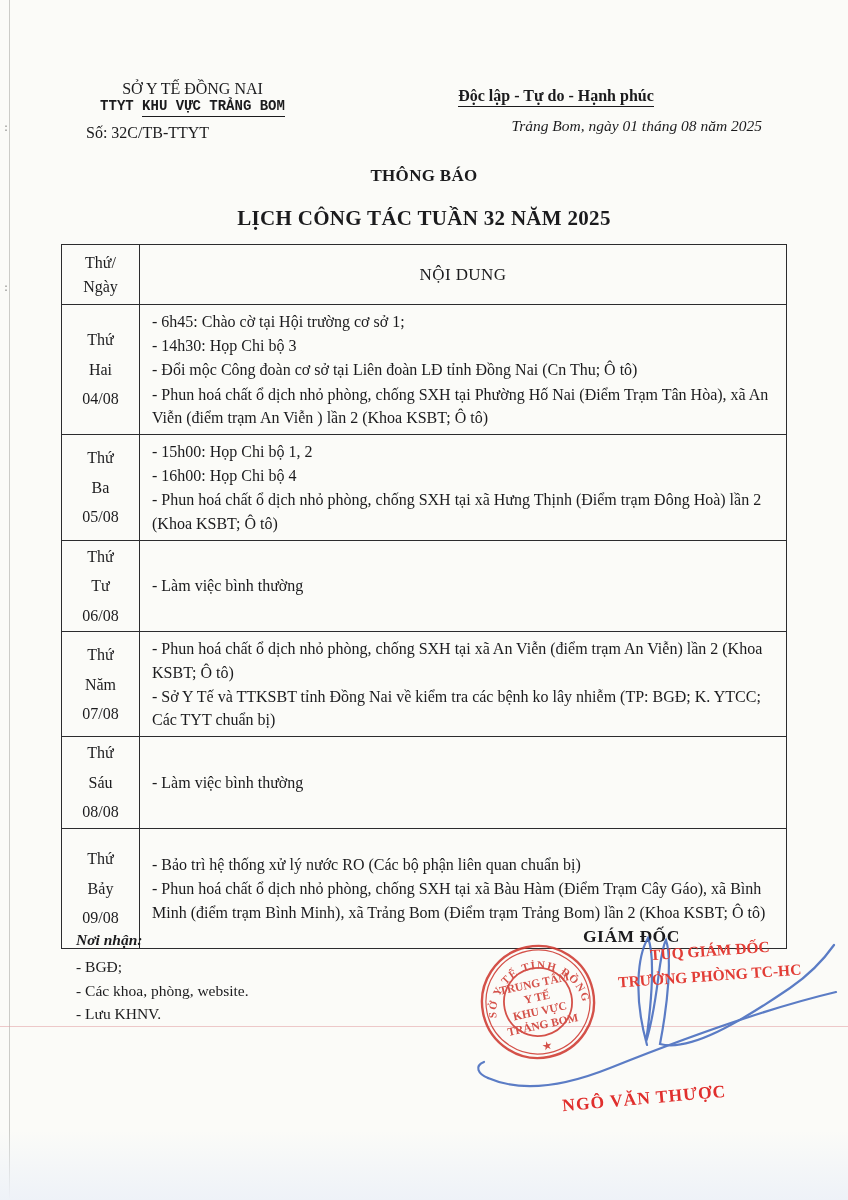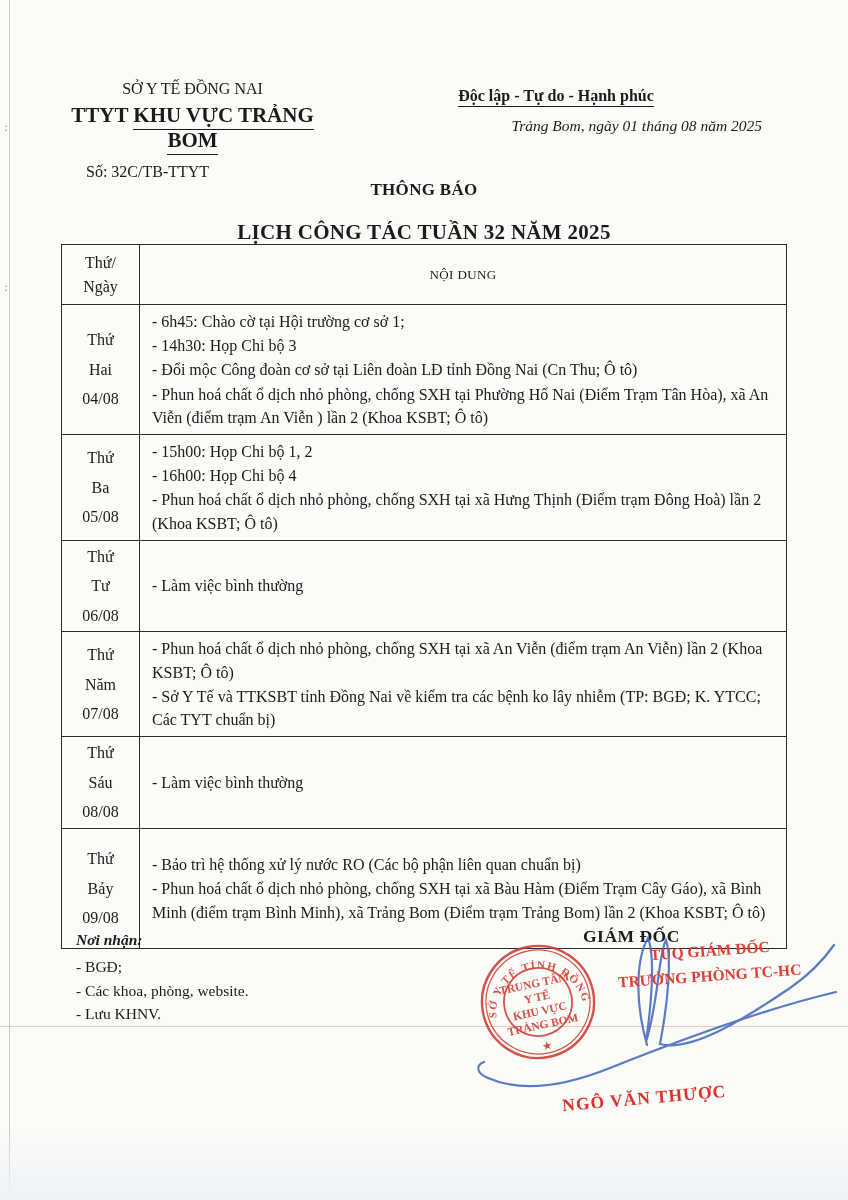--- a/index.html
+++ b/index.html
@@ -11,41 +11,41 @@
   }
   
   .edge-line{position:absolute;left:9px;top:0;width:1px;height:1200px;background:#ccccc8;}
   .edge-mark{position:absolute;left:3px;font-size:10px;color:#90908c;font-family:"DejaVu Sans Mono",monospace;}
   .pink-line{position:absolute;left:0;top:1026px;width:848px;height:1px;background:rgba(226,158,162,.55);}
   .bottom-tint{position:absolute;left:0;bottom:0;width:848px;height:70px;
     background:linear-gradient(to bottom,rgba(238,242,248,0),#eef2f8);}
   
   .org-left{position:absolute;left:55px;top:80px;width:275px;text-align:center;}
   .org-left .l1{font-size:16px;}
-  .org-left .l2{font-size:21px;font-weight:bold;margin-top:5px;}
+  .org-left .l2{font-size:14px;font-weight:bold;font-family:Liberation Mono, monospace;}
   .org-left .l2 .u{border-bottom:1.4px solid #1b1b1d;padding-bottom:2px;}
   .org-left .docnum{font-size:16px;text-align:left;padding-left:31px;margin-top:10px;}
   .org-right{position:absolute;left:350px;top:78px;width:412px;text-align:center;}
   .org-right .l1{font-size:16.5px;font-weight:bold;}
   .org-right .l2{font-size:16px;font-weight:bold;margin-top:9px;}
   .org-right .l2 .u{border-bottom:1.4px solid #1b1b1d;padding-bottom:2px;}
   .org-right .pdate{font-size:15.5px;font-style:italic;margin-top:12px;text-align:right;}
-  .title-block{position:absolute;left:0;top:180px;width:848px;text-align:center;}
+  .title-block{position:absolute;left:0;top:166px;width:848px;text-align:center;}
   .title-block .kind{font-size:17px;font-weight:bold;letter-spacing:.3px;}
   .title-block .main{font-size:21px;font-weight:bold;margin-top:20px;letter-spacing:.3px;}
   .title-block .range{font-size:15.5px;margin-top:7px;}
   
   table.schedule{position:absolute;left:61px;top:244px;width:726px;border-collapse:collapse;
     table-layout:fixed;font-size:16px;}
   .schedule th,.schedule td{border:1.6px solid #2c2c2e;vertical-align:middle;}
   .schedule col.c1{width:78px;}
   .schedule thead tr{height:60px;}
   .schedule th{font-weight:normal;}
   th.h-day{font-size:16px;line-height:1.5;}
-  th.h-content{font-size:13px;letter-spacing:.4px;margin-top:28px;}
+  th.h-content{font-size:17px;letter-spacing:.4px;margin-top:28px;}
   .day-cell{text-align:center;line-height:1.85;font-size:16px;padding:1px 0;}
   .content-cell{padding:4px 10px 4px 12px;line-height:1.45;}
   .content-cell .item{margin:1px 0;}
   .schedule tbody tr:nth-child(1){height:122px;}
   .schedule tbody tr:nth-child(2){height:98px;}
   .schedule tbody tr:nth-child(3){height:78px;}
   .schedule tbody tr:nth-child(4){height:96px;}
   .schedule tbody tr:nth-child(5){height:88px;}
   .schedule tbody tr:nth-child(6){height:120px;}
   

